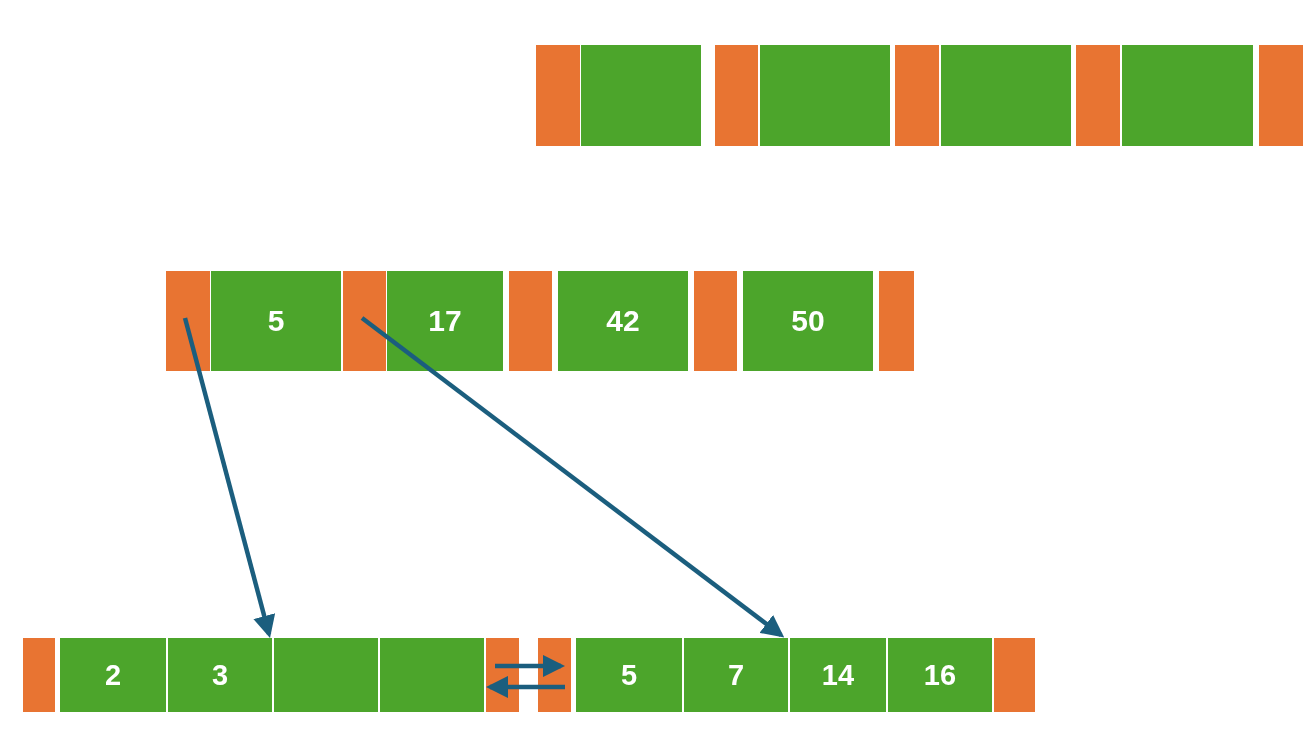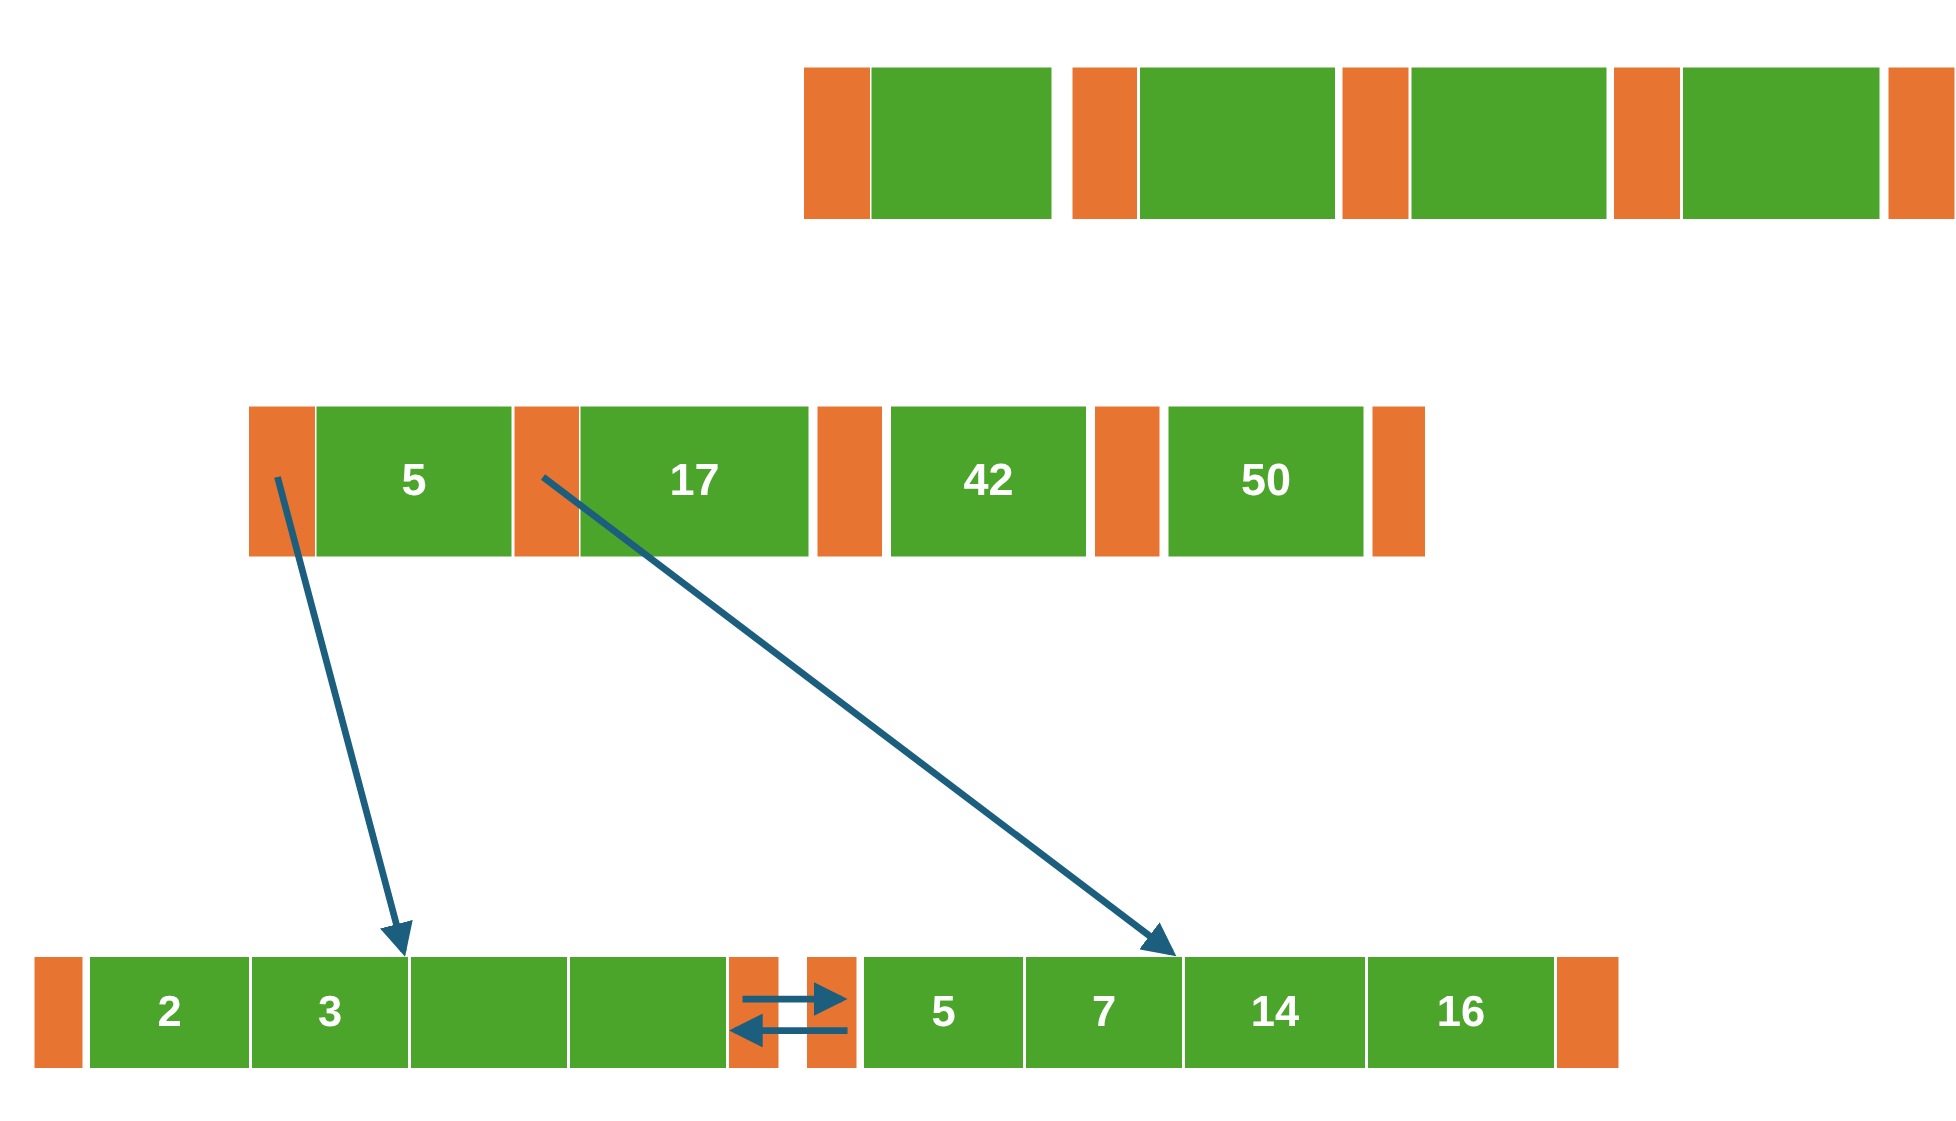--- a/index.html
+++ b/index.html
@@ -85,21 +85,21 @@
     <div class="cell ptr" style="width:44px"></div>
   </div>
 
   <div class="node" id="node-internal">
     <div class="cell ptr" style="width:44px"></div>
     <div class="gap" style="width:1px"></div>
     <div class="cell key" style="width:130px">5</div>
     <div class="gap" style="width:2px"></div>
     <div class="cell ptr" style="width:43px"></div>
     <div class="gap" style="width:1px"></div>
-    <div class="cell key" style="width:152px">17</div>
+    <div class="cell key" style="width:116px">17</div>
     <div class="gap" style="width:6px"></div>
     <div class="cell ptr" style="width:43px"></div>
     <div class="gap" style="width:6px"></div>
     <div class="cell key" style="width:130px">42</div>
     <div class="gap" style="width:6px"></div>
     <div class="cell ptr" style="width:43px"></div>
     <div class="gap" style="width:6px"></div>
     <div class="cell key" style="width:130px">50</div>
     <div class="gap" style="width:6px"></div>
     <div class="cell ptr" style="width:35px"></div>
@@ -119,23 +119,23 @@
     <div class="cell ptr" style="width:33px"></div>
   </div>
 
   <div class="node" id="node-leaf-right">
     <div class="cell ptr" style="width:33px"></div>
     <div class="gap" style="width:5px"></div>
     <div class="cell key" style="width:106px">5</div>
     <div class="gap" style="width:2px"></div>
     <div class="cell key" style="width:104px">7</div>
     <div class="gap" style="width:2px"></div>
-    <div class="cell key" style="width:120px">14</div>
+    <div class="cell key" style="width:96px">14</div>
     <div class="gap" style="width:2px"></div>
-    <div class="cell key" style="width:124px">16</div>
+    <div class="cell key" style="width:104px">16</div>
     <div class="gap" style="width:2px"></div>
     <div class="cell ptr" style="width:41px"></div>
   </div>
 
   <svg class="overlay" viewBox="0 0 1304 747">
     <defs>
       <marker id="head-dark" markerWidth="5" markerHeight="5" refX="4.1" refY="2.5" orient="auto" markerUnits="strokeWidth">
         <path d="M0,0 L5,2.5 L0,5 z" fill="#1b5e7e"></path>
       </marker>
     </defs>

